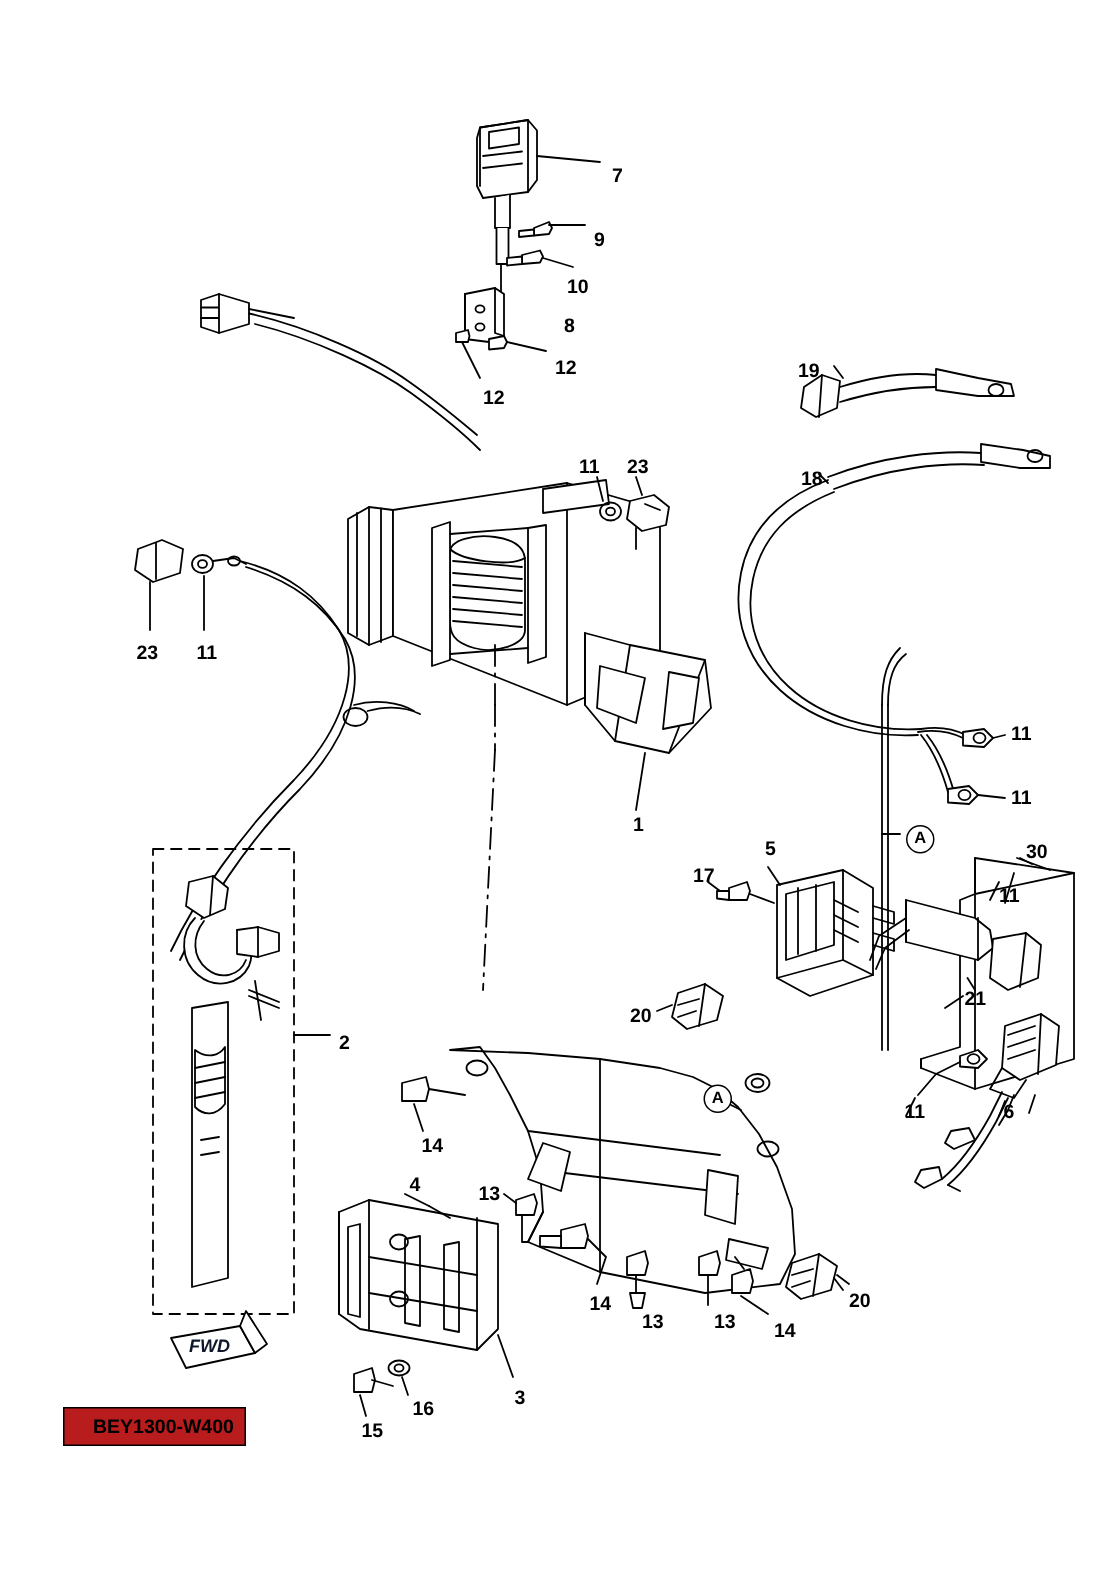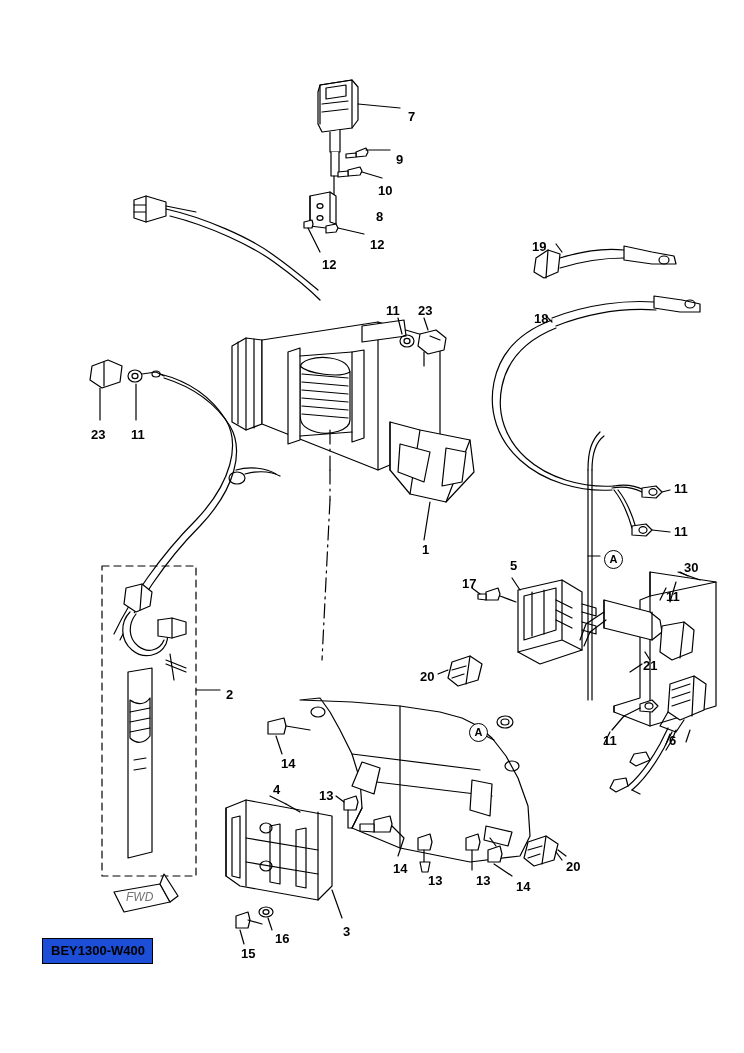--- a/index.html
+++ b/index.html
@@ -33,44 +33,44 @@
     white-space: nowrap;
     line-height: 1;
   }
   .code {
     position: absolute;
     font-family: "Liberation Sans", sans-serif;
     font-size: 13px;
     font-weight: bold;
     color: #000;
     border: 1.5px solid #000;
-    padding: 4px 7px 5px 8px;
-    background: #1d4ed8;
+    padding: 4px 7px 5px 19px;
+    background: #b91c1c;
     white-space: nowrap;
   }
   .circlab {
     position: absolute;
     width: 17px;
     height: 17px;
     border: 1.4px solid #000;
     border-radius: 50%;
     font-size: 11px;
     font-weight: bold;
     text-align: center;
     line-height: 16px;
     background: #fff;
     color: #000;
   }
   .fwd {
     position: absolute;
     font-family: "Liberation Sans", sans-serif;
     font-size: 12px;
-    font-weight: normal;
+    font-weight: bold;
     font-style: italic;
-    color: #737373;
+    color: #0f172a;
     text-align: right;
   }
 </style>
 </head>
 <body>
 
 <div id="page">
 
   <svg id="diagram" viewBox="0 0 744 1053">
     <g fill="none" stroke="#000" stroke-width="1.2" stroke-linejoin="round" stroke-linecap="round">

